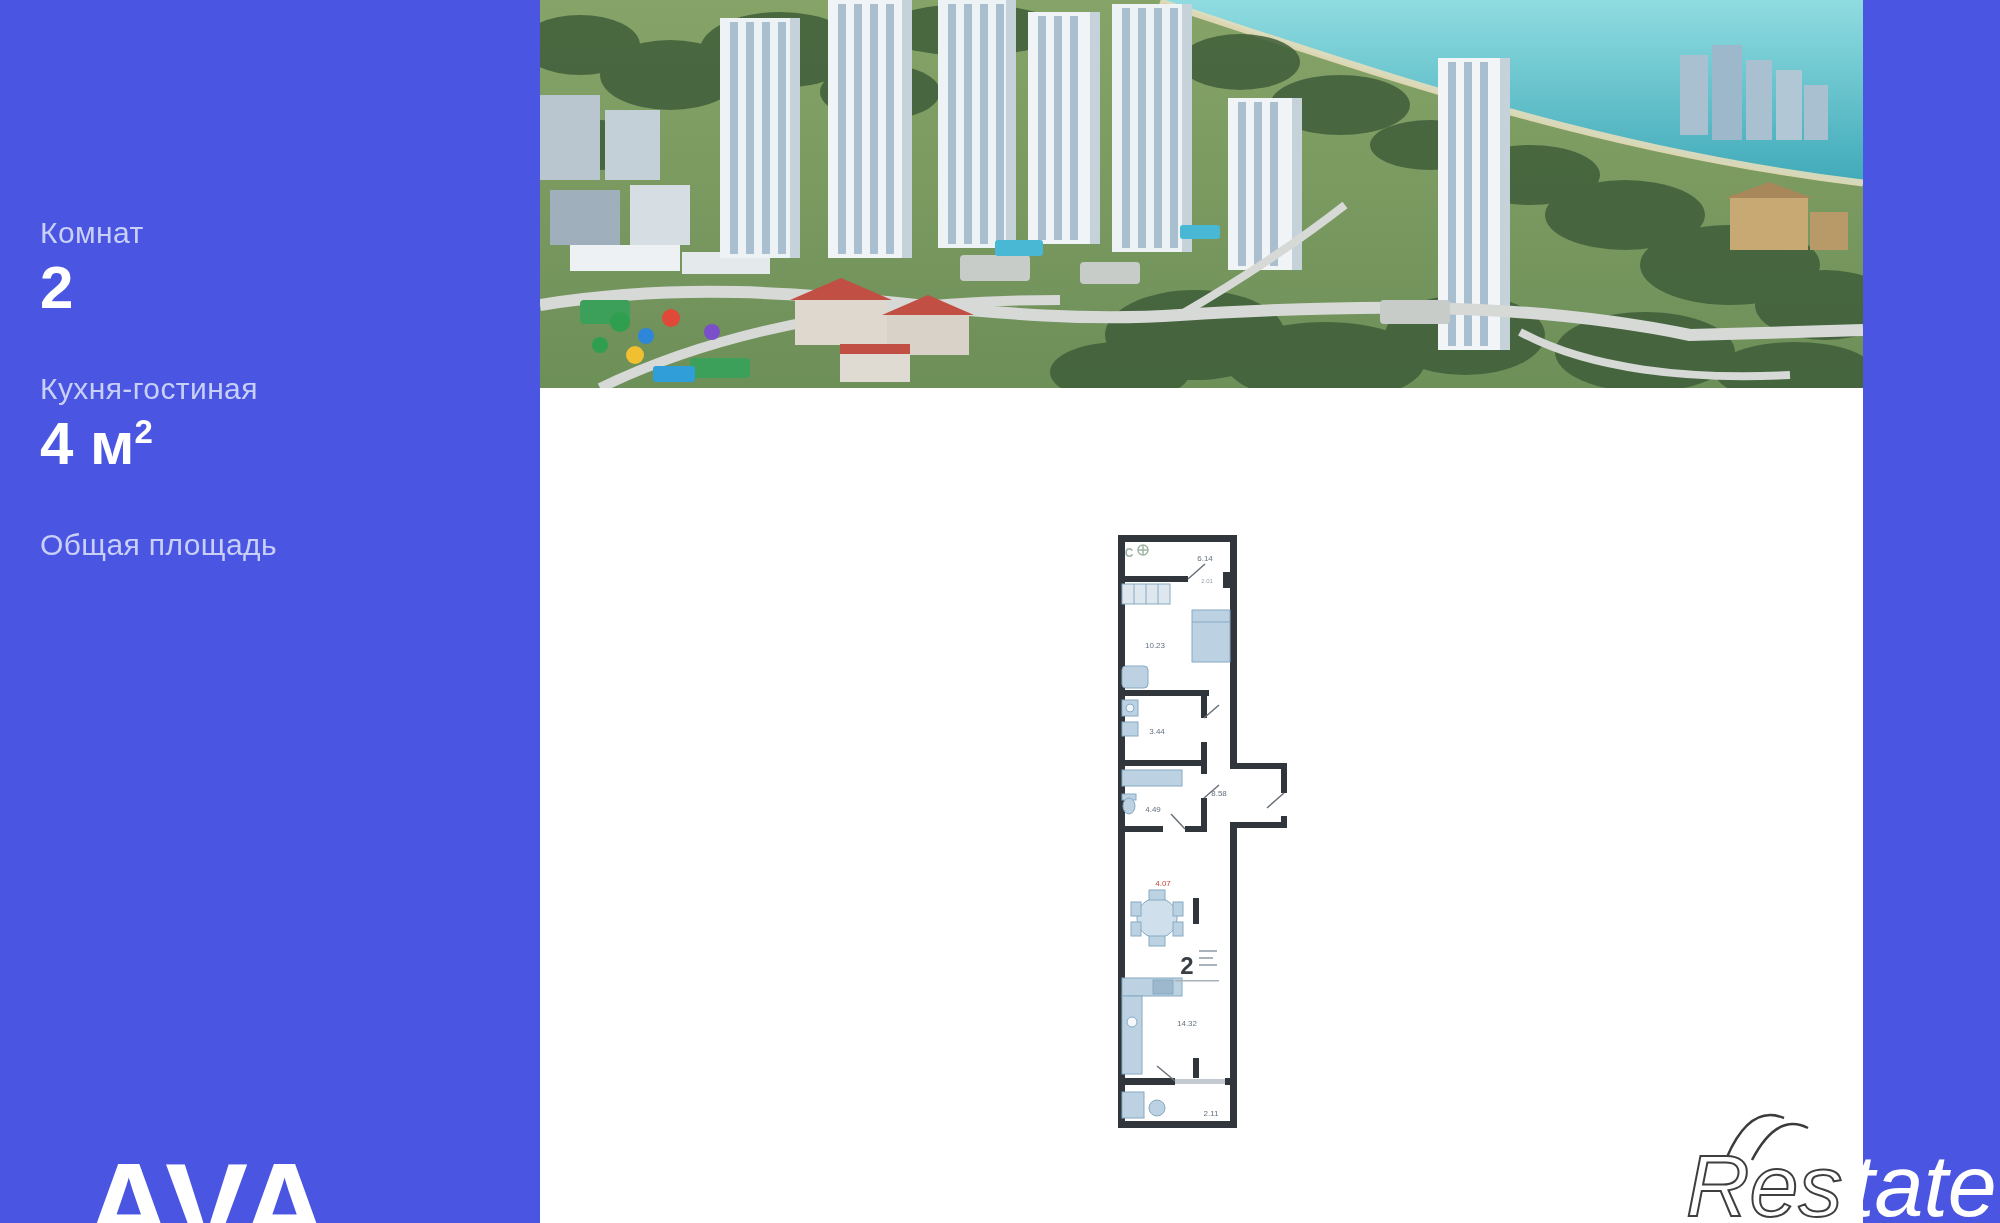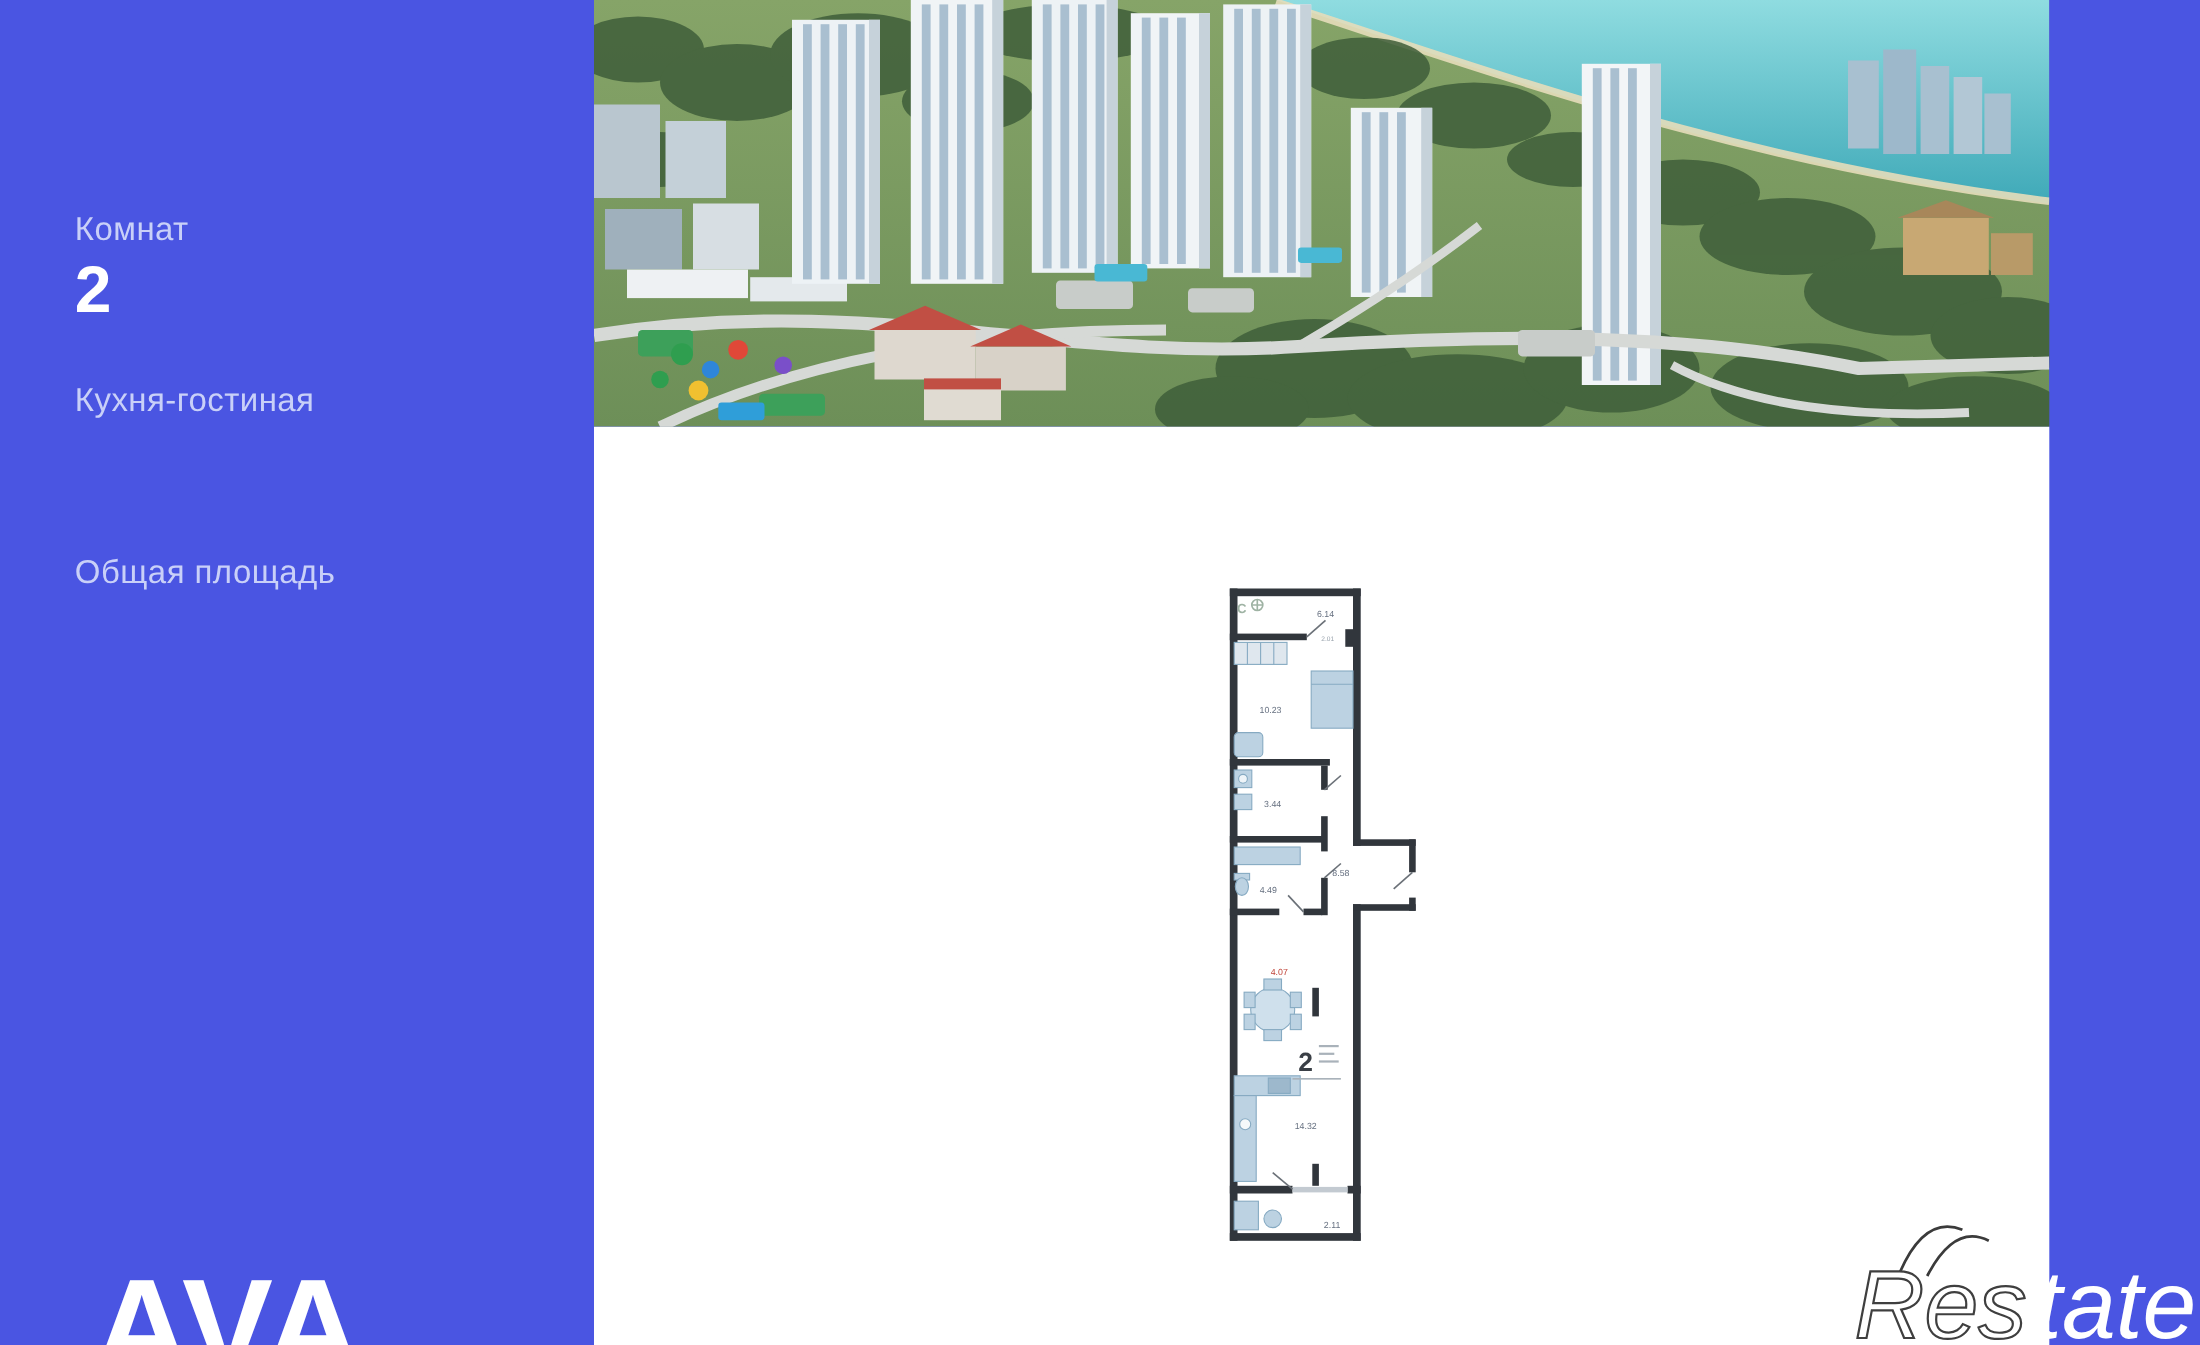--- a/index.html
+++ b/index.html
@@ -3,21 +3,21 @@
 <meta charset="utf-8">
 <style>
   html,body{margin:0;padding:0;}
   body{
     position:relative;width:2000px;height:1223px;overflow:hidden;
     background:#4a55e2;font-family:"Liberation Sans",sans-serif;
   }
   .photo{position:absolute;left:540px;top:0;width:1323px;height:388px;}
   .white-panel{position:absolute;left:540px;top:388px;width:1323px;height:835px;background:#ffffff;}
   .plan-wrap{position:absolute;left:1113px;top:530px;width:180px;height:605px;}
-  .stat{position:absolute;left:68px;}
+  .stat{position:absolute;left:40px;margin-top:24px;}
   .stat-label{font-size:30px;color:#c9d0f8;letter-spacing:.4px;}
   .stat-value{font-size:60px;font-weight:bold;color:#ffffff;margin-top:8px;line-height:1;}
   .stat-value sup{font-size:55%;}
   .ava-logo{
     position:absolute;left:84px;top:1145px;
     font-size:124px;font-weight:bold;color:#ffffff;letter-spacing:1px;line-height:1;
   }
   .watermark{position:absolute;left:1600px;top:1070px;width:400px;height:153px;}
   svg text{font-family:"Liberation Sans",sans-serif;}
 </style>
@@ -171,20 +171,21 @@
 </svg>
 
 <div class="white-panel"></div>
 
 <div class="stat" style="top:192px">
   <div class="stat-label">Комнат</div>
   <div class="stat-value"><span>2</span><span></span><sup></sup></div>
 </div>
 <div class="stat" style="top:348px">
   <div class="stat-label">Кухня-гостиная</div>
+  <div class="stat-value"><span>4</span><span> м</span><sup>2</sup></div>
 </div>
 <div class="stat" style="top:504px">
   <div class="stat-label">Общая площадь</div>
 </div>
 
 <div class="ava-logo">AVA</div>
 
 <svg class="plan-wrap" viewBox="0 0 180 605">
   <g fill="#31363c">
     <rect x="5" y="5" width="119" height="7"></rect>

